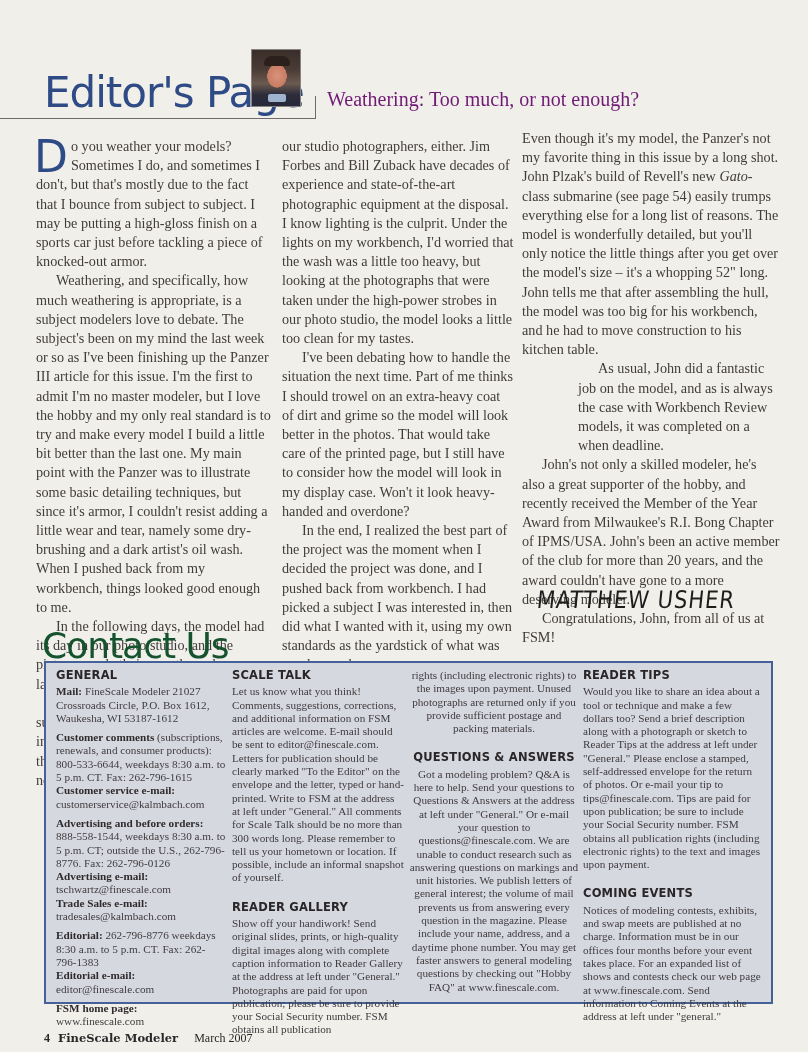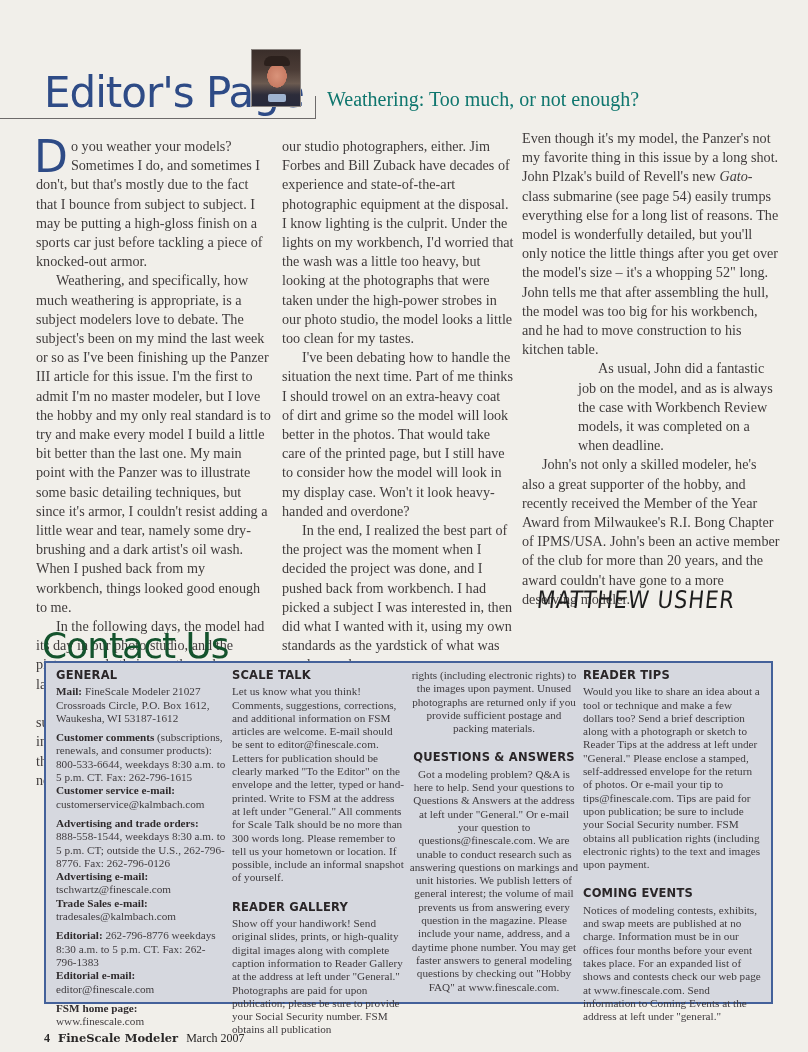--- a/index.html
+++ b/index.html
@@ -23,21 +23,21 @@
     background: radial-gradient(ellipse 16px 19px at 25px 26px, #d9937a 0%, #c77b63 60%, transparent 62%),
                 linear-gradient(180deg, #3a2e2a 0%, #4a3b35 35%, #6b5a50 60%, #2c2c3a 80%, #27293a 100%);
     border: 1px solid #8a8480;
   }
   .hdr-photo .hair { position:absolute; left:12px; top:6px; width:26px; height:10px; background:#2b201c; border-radius:12px 12px 4px 4px; }
   .hdr-photo .collar { position:absolute; left:16px; top:44px; width:18px; height:8px; background:#9fb3cf; border-radius:2px; }
   .hdr-rule-h { position: absolute; left: 0; top: 118px; width: 316px; height: 1px; background: #6d6a6a; }
   .hdr-rule-v { position: absolute; left: 315px; top: 96px; width: 1px; height: 23px; background: #6d6a6a; }
   .hdr-subtitle {
     position: absolute; left: 327px; top: 88px;
-    font-size: 20px; color: #0f766e; letter-spacing: 0;
+    font-size: 20px; color: #701a75; letter-spacing: 0;
   }
 
   
   .col {
     position: absolute; font-size: 14.2px; line-height: 19.2px; color: #403c3c;
     text-align: left;
   }
   .col p { text-indent: 20px; }
   .col p.noindent { text-indent: 0; }
   .col1 { left: 36px; top: 137px; width: 237px; }
@@ -82,21 +82,21 @@
   .ccol .lbl { font-weight: bold; color: #2f2b2d; margin-top: 42px; }
   .cc1 { left: 10px; width: 170px; }
   .cc2 { left: 186px; width: 172px; }
   .cc3 { left: 362px; width: 172px; text-align: center; }
   .cc4 { left: 537px; width: 180px; }
 
   .footer {
     position: absolute; left: 44px; top: 1031px; font-size: 12px; color: #2a2828;
   }
   .footer .num { font-weight: bold; margin-right: 8px; }
-  .footer .mag { font-weight: bold; font-family: "DejaVu Serif", serif; margin-right: 8px; font-size: 11.5px; }
+  .footer .mag { font-weight: bold; font-family: "DejaVu Serif", serif; margin-right: 16px; font-size: 11.5px; }
 </style>
 </head>
 <body>
 
 <div class="page">
 
   <div class="hdr-title">Editor's Page</div>
   <div class="hdr-photo">
     <div class="hair"></div>
     <div class="collar"></div>
@@ -116,38 +116,39 @@
     <p class="noindent">our studio photographers, either. Jim Forbes and Bill Zuback have decades of experience and state-of-the-art photographic equipment at the disposal. I know lighting is the culprit. Under the lights on my workbench, I'd worried that the wash was a little too heavy, but looking at the photographs that were taken under the high-power strobes in our photo studio, the model looks a little too clean for my tastes.</p>
     <p style="padding-right:0">I've been debating how to handle the situation the next time. Part of me thinks I should trowel on an extra-heavy coat of dirt and grime so the model will look better in the photos. That would take care of the printed page, but I still have to consider how the model will look in my display case. Won't it look heavy-handed and overdone?</p>
     <p>In the end, I realized the best part of the project was the moment when I decided the project was done, and I pushed back from workbench. I had picked a subject I was interested in, then did what I wanted with it, using my own standards as the yardstick of what was good enough.</p>
     <p>And in the end isn't that what the hobby's all about?</p>
   </div>
 
   <div class="col col3">
     <p class="noindent"><span>Even though it's my model, the Panzer's not my favorite thing in this issue by a long shot. John Plzak's build of Revell's new </span><i>Gato</i><span>-class submarine (see page 54) easily trumps everything else for a long list of reasons. The model is wonderfully detailed, but you'll only notice the little things after you get over the model's size – it's a whopping 52" long. John tells me that after assembling the hull, the model was too big for his workbench, and he had to move construction to his kitchen table.</span></p>
     <p style="padding-left:56px">As usual, John did a fantastic job on the model, and as is always the case with Workbench Review models, it was completed on a when deadline.</p>
     <p>John's not only a skilled modeler, he's also a great supporter of the hobby, and recently received the Member of the Year Award from Milwaukee's R.I. Bong Chapter of IPMS/USA. John's been an active member of the club for more than 20 years, and the award couldn't have gone to a more deserving modeler.</p>
+    <p>Congratulations, John, from all of us at FSM!</p>
   </div>
 
 
   <div class="signature">MATTHEW USHER</div>
 
   <div class="contact-title">Contact Us</div>
   <div class="contact-box">
 
     <div class="ccol cc1">
       <h3>GENERAL</h3>
       <div class="blk"><span class="lbl">Mail:</span> <span>FineScale Modeler 21027 Crossroads Circle, P.O. Box 1612, Waukesha, WI 53187-1612</span></div>
       <div class="blk">
         <span class="lbl">Customer comments</span> <span>(subscriptions, renewals, and consumer products): 800-533-6644, weekdays 8:30 a.m. to 5 p.m. CT. Fax: 262-796-1615</span><br>
         <span class="lbl">Customer service e-mail:</span><br>
         <span>customerservice@kalmbach.com</span>
       </div>
       <div class="blk">
-        <span class="lbl">Advertising and trade orders:</span><br>
+        <span class="lbl">Advertising and before orders:</span><br>
         <span>888-558-1544, weekdays 8:30 a.m. to 5 p.m. CT; outside the U.S., 262-796-8776. Fax: 262-796-0126</span><br>
         <span class="lbl">Advertising e-mail:</span><br>
         <span>tschwartz@finescale.com</span><br>
         <span class="lbl">Trade Sales e-mail:</span><br>
         <span>tradesales@kalmbach.com</span>
       </div>
       <div class="blk">
         <span class="lbl">Editorial:</span> <span>262-796-8776 weekdays 8:30 a.m. to 5 p.m. CT. Fax: 262-796-1383</span><br>
         <span class="lbl">Editorial e-mail:</span><br>
         <span>editor@finescale.com</span>

